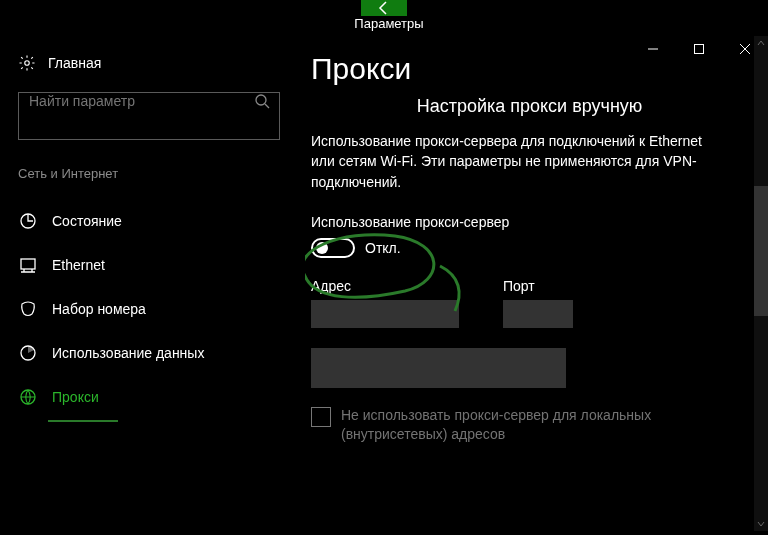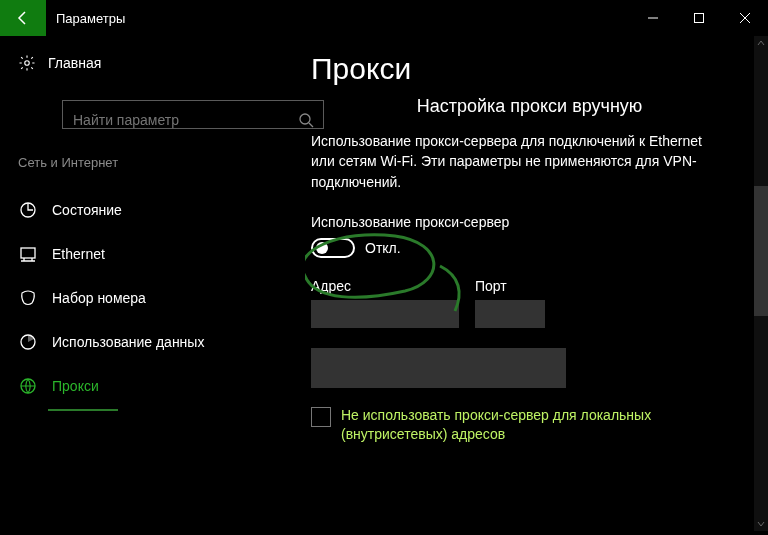--- a/index.html
+++ b/index.html
@@ -1,59 +1,59 @@
 <!DOCTYPE html>
 <html><head>
 <meta charset="utf-8">
 <style>
   * { box-sizing: border-box; margin: 0; padding: 0; font-family: "Segoe UI", Arial, sans-serif; }
   body { background: #000; color: #fff; width: 768px; height: 535px; overflow: hidden; position: relative; }
 
-  .titlebar { height: 36px; display: flex; align-items: center; background: #000; }
+  .titlebar { height: 36px; display: flex; align-items: center; background: #000; flex-direction: column; }
   .back-btn { width: 46px; height: 36px; background: #107c10; display: flex; align-items: center; justify-content: center; cursor: pointer; }
   .back-btn svg { width: 16px; height: 16px; }
   .title-text { margin-left: 10px; font-size: 13px; color: #fff; }
   .win-controls { margin-left: auto; display: flex; }
   .win-btn { width: 46px; height: 36px; display: flex; align-items: center; justify-content: center; cursor: pointer; }
   .win-btn svg { width: 12px; height: 12px; }
 
   .content { display: flex; height: calc(100% - 36px); }
 
   .sidebar { width: 305px; padding: 14px 0 0 18px; }
-  .home-row { display: flex; align-items: center; gap: 12px; margin-bottom: 24px; padding: 4px 0; }
+  .home-row { display: flex; align-items: center; gap: 12px; margin-bottom: 16px; padding: 4px 0; }
   .home-row .gear { width: 18px; height: 18px; }
   .home-row span { font-size: 14px; }
-  .search-wrap { position: relative; width: 262px; height: 29px; border: 1px solid #5a5a5a; display: flex; align-items: flex-end; margin-bottom: 26px; margin-left: 44px; }
+  .search-wrap { position: relative; width: 262px; height: 48px; border: 1px solid #5a5a5a; display: flex; align-items: flex-start; margin-bottom: 26px; }
   .search-wrap input { flex: 1; background: transparent; border: none; outline: none; color: #a0a0a0; font-size: 14px; padding: 0 10px; }
   .search-wrap .sicon { width: 34px; display: flex; align-items: center; justify-content: center; }
   .category { color: #8a8a8a; font-size: 13px; margin-bottom: 18px; }
   .nav-item { display: flex; align-items: center; gap: 14px; height: 44px; cursor: pointer; font-size: 14px; position: relative; }
   .nav-item .nicon { width: 20px; height: 20px; display: flex; align-items: center; justify-content: center; }
   .nav-item.selected span.label { color: #2bb52b; }
   .nav-item.selected .nicon svg { stroke: #2bb52b; fill: none; }
   .underline { position: absolute; left: 30px; bottom: -3px; width: 70px; height: 2px; background: #2a7a2a; }
 
   .main { flex: 1; padding: 16px 20px 0 6px; position: relative; overflow: hidden; }
   .main h1 { font-size: 30px; font-weight: 400; margin-bottom: 10px; }
   .main h2 { font-size: 18px; font-weight: 400; margin-bottom: 14px; text-align: center; }
   .desc { font-size: 14px; line-height: 1.45; max-width: 410px; margin-bottom: 22px; }
   .setting-label { font-size: 14px; margin-bottom: 8px; }
   .toggle-row { display: flex; align-items: center; gap: 10px; margin-bottom: 20px; }
   .toggle { width: 44px; height: 20px; border: 2px solid #fff; border-radius: 10px; position: relative; cursor: pointer; }
   .toggle .knob { width: 12px; height: 12px; background: #fff; border-radius: 50%; position: absolute; top: 2px; left: 3px; }
   .toggle-state { font-size: 14px; }
-  .field-row { display: flex; gap: 16px; margin-bottom: 20px; }
+  .field-row { display: flex; gap: 44px; margin-bottom: 20px; }
   .field-col { display: flex; flex-direction: column; gap: 6px; }
   .field-col .flabel { font-size: 14px; }
   .textbox { height: 28px; background: #333333; border: none; }
   .tb-addr { width: 148px; }
   .tb-port { width: 70px; }
   .exclusion-text { font-size: 14px; line-height: 1.45; max-width: 420px; margin-bottom: 14px; }
   .tb-excl { width: 255px; height: 40px; background: #333333; margin-bottom: 18px; }
-  .checkbox-row { display: flex; align-items: flex-start; gap: 10px; color: #bef264; font-size: 14px; }
+  .checkbox-row { display: flex; align-items: flex-start; gap: 10px; color: #737373; font-size: 14px; }
   .checkbox { width: 20px; height: 20px; border: 1px solid #777; flex-shrink: 0; margin-top: 1px; }
   .cb-text { max-width: 360px; line-height: 1.4; }
 
   .scrollbar { position: absolute; right: 0; top: 36px; bottom: 4px; width: 14px; }
   .sb-track { position: absolute; inset: 0; background: #0f0f0f; }
   .sb-thumb { position: absolute; top: 150px; width: 14px; height: 130px; background: #333; }
   .sb-arrow { position: absolute; width: 14px; height: 14px; display:flex; align-items:center; justify-content:center; }
   .sb-arrow.top { top: 0; } .sb-arrow.bot { bottom: 0; }
 
   .annot { position: absolute; pointer-events: none; }

